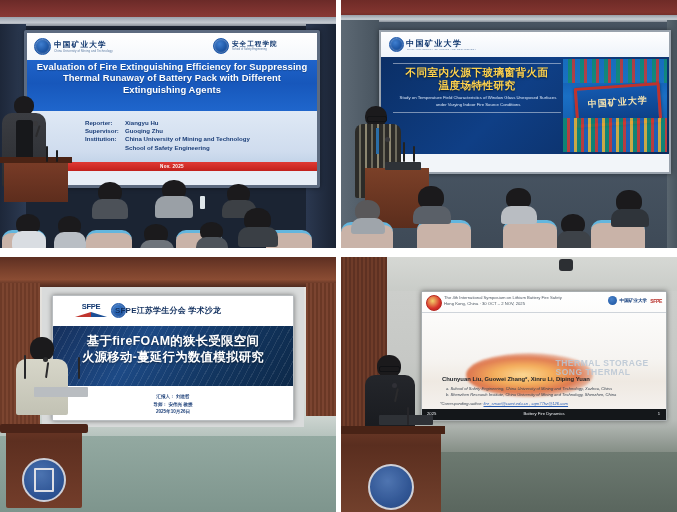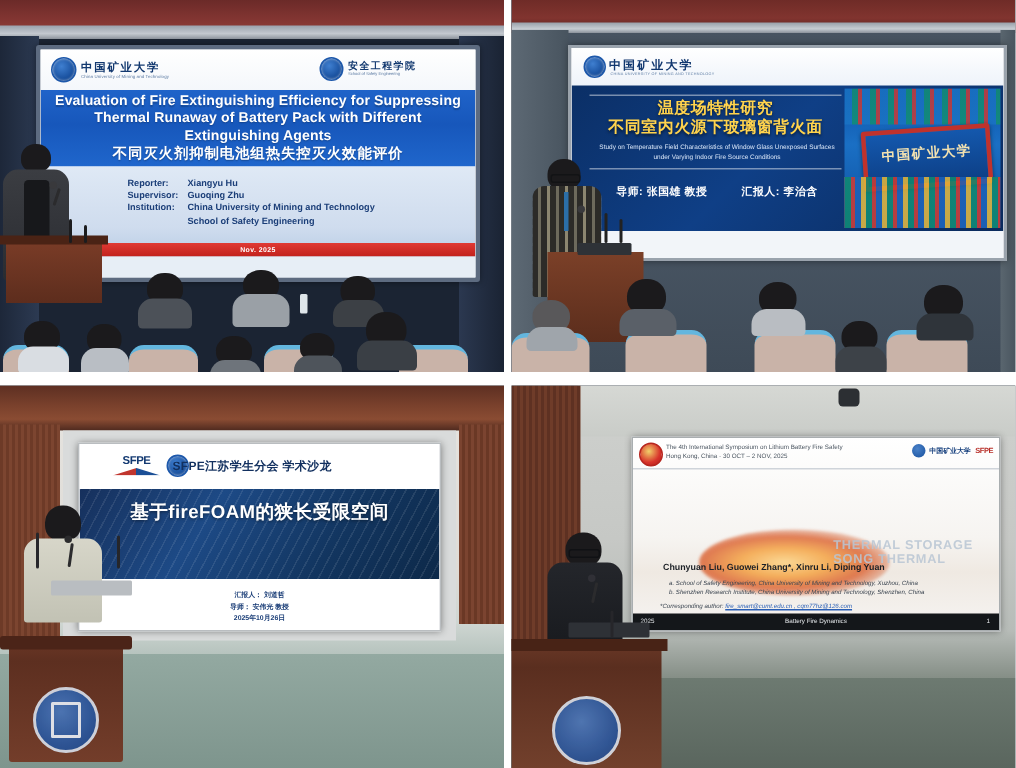--- a/index.html
+++ b/index.html
@@ -184,21 +184,20 @@
         <div class="logo-circ" style="left:7px;top:5px;width:15px;height:15px;"></div>
         <div class="logo-txt" style="left:27px;top:7px;font-size:7.6px;letter-spacing:1.2px;">中国矿业大学</div>
         <div class="logo-sub" style="left:27px;top:16px;font-size:2.9px;letter-spacing:.1px;">China University of Mining and Technology</div>
 
         <div class="logo-circ" style="left:186px;top:5px;width:14px;height:14px;"></div>
         <div class="logo-txt" style="left:205px;top:7px;font-size:6.6px;letter-spacing:1px;">安全工程学院</div>
         <div class="logo-sub" style="left:205px;top:15px;font-size:2.7px;">School of Safety Engineering</div>
 
         <div class="s1-band"></div>
         <div class="s1-title">Evaluation of Fire Extinguishing Efficiency for Suppressing Thermal Runaway of Battery Pack with Different Extinguishing Agents</div>
-        <div class="s1-cn">不同灭火剂抑制电池组热失控灭火效能评价</div>
 
         <div class="s1-body"></div>
         <div class="s1-meta">
           <div class="row"><span class="k">Reporter:</span><span>Xiangyu Hu</span></div>
           <div class="row"><span class="k">Supervisor:</span><span>Guoqing Zhu</span></div>
           <div class="row"><span class="k">Institution:</span><span>China University of Mining and Technology</span></div>
           <div class="row"><span class="k"></span><span>School of Safety Engineering</span></div>
         </div>
         <div class="s1-redbar"></div>
         <div class="s1-date">Nov. 2025</div>
@@ -280,32 +279,27 @@
           <div class="s2-photo">
             <div class="s2-orn2"></div>
             <div class="s2-plaque">
               <span>中国矿业大学</span>
             </div>
             <div class="s2-orn"></div>
           </div>
 
           <div class="s2-rule" style="top:6px;"></div>
           <div class="s2-title" style="top:9px;">
+            <div>不同室内火源下玻璃窗背火面</div>
             <div>温度场特性研究</div>
-            <div>不同室内火源下玻璃窗背火面</div>
           </div>
           <div class="s2-sub" style="top:38px;">Study on Temperature Field Characteristics of Window Glass Unexposed Surfaces</div>
           <div class="s2-sub" style="top:45px;">under Varying Indoor Fire Source Conditions</div>
           <div class="s2-rule" style="top:55px;"></div>
 
-          <div class="s2-names" style="top:66px;">
-            <span>导师: 张国雄 教授</span>
-            <span class="gap"></span>
-            <span>汇报人: 李治含</span>
-          </div>
         </div>
         <div class="s2-foot"></div>
       </div>
     </div>
 
     <div class="person speaker" style="left:14px;top:106px;width:46px;height:92px;">
       <div class="head" style="left:10px;top:0;width:22px;height:21px;"></div>
       <div style="position:absolute;left:12px;top:10px;width:18px;height:4px;border:1px solid #121315;border-radius:2px;"></div>
       <div class="body" style="left:0;top:18px;width:46px;height:74px;border-radius:8px 8px 2px 2px;
            background:repeating-linear-gradient(90deg,#2c2b28 0 4px,#6d6a5c 4px 6px,#2c2b28 6px 10px,#8c8670 10px 12px),
@@ -362,20 +356,21 @@
         <div class="s3-sfpe">
           <b>SFPE</b>
           <i></i>
         </div>
         <div class="logo-circ" style="left:58px;top:7px;width:13px;height:13px;"></div>
         <div class="s3-hdrtxt">SFPE江苏学生分会 学术沙龙</div>
 
         <div class="s3-band"></div>
         <div class="s3-title">
           <div>基于fireFOAM的狭长受限空间</div>
+          <div>火源移动-蔓延行为数值模拟研究</div>
         </div>
 
         <div class="s3-body"></div>
         <div class="s3-meta">
           <div>汇报人： 刘道哲</div>
           <div>导师： 安伟光 教授</div>
           <div>2025年10月26日</div>
         </div>
       </div>
     </div>

